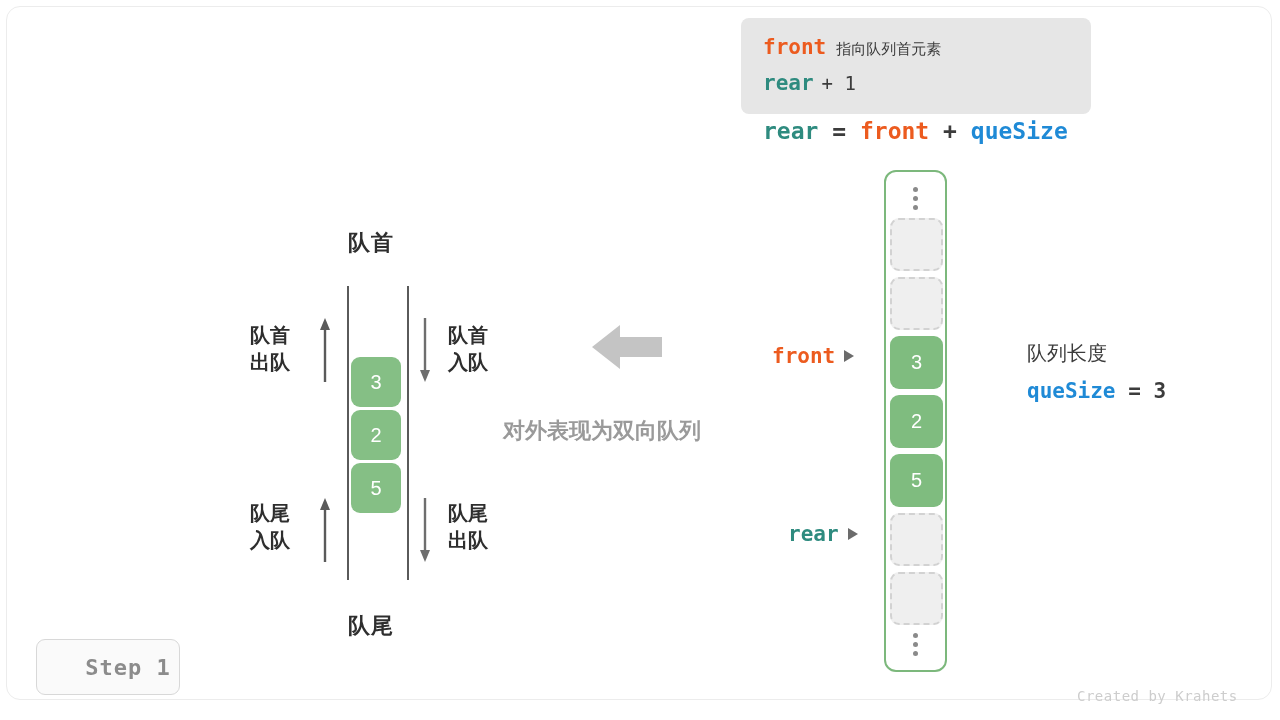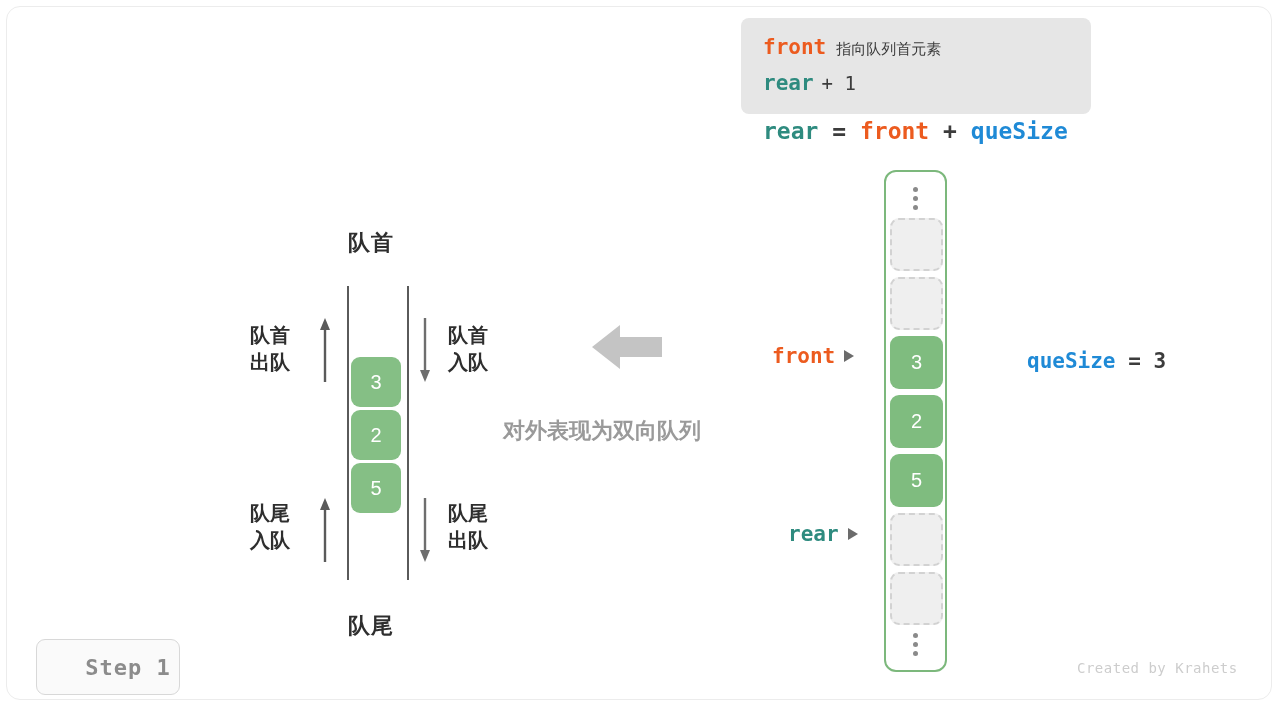--- a/index.html
+++ b/index.html
@@ -294,21 +294,21 @@
     font-family: "DejaVu Sans Mono", "Liberation Mono", monospace;
     font-weight: bold;
     font-size: 22px;
     color: #8c8c8c;
     letter-spacing: 1px;
     padding-left: 40px;
   }
   #credit {
     position: absolute;
     left: 1077px;
-    top: 660px;
+    top: 688px;
     font-family: "DejaVu Sans Mono", "Liberation Mono", monospace;
     font-size: 14px;
     color: #cdcdcd;
     letter-spacing: 0.5px;
   }
 </style>
 </head>
 <body>
 
 <div id="canvas">
@@ -410,20 +410,21 @@
   <div class="ptr-label" id="ptr-front">
     <span>front</span>
     <span class="ptr-arrow"></span>
   </div>
   <div class="ptr-label" id="ptr-rear">
     <span>rear</span>
     <span class="ptr-arrow"></span>
   </div>
 
   <div id="size-block">
+    <div id="size-title">队列长度</div>
     <div id="size-value">
       <span class="t-que">queSize</span>
       <span class="t-op">=</span>
       <span class="t-op">3</span>
     </div>
   </div>
 
   <div id="step-badge">
     <span>Step 1</span>
   </div>

